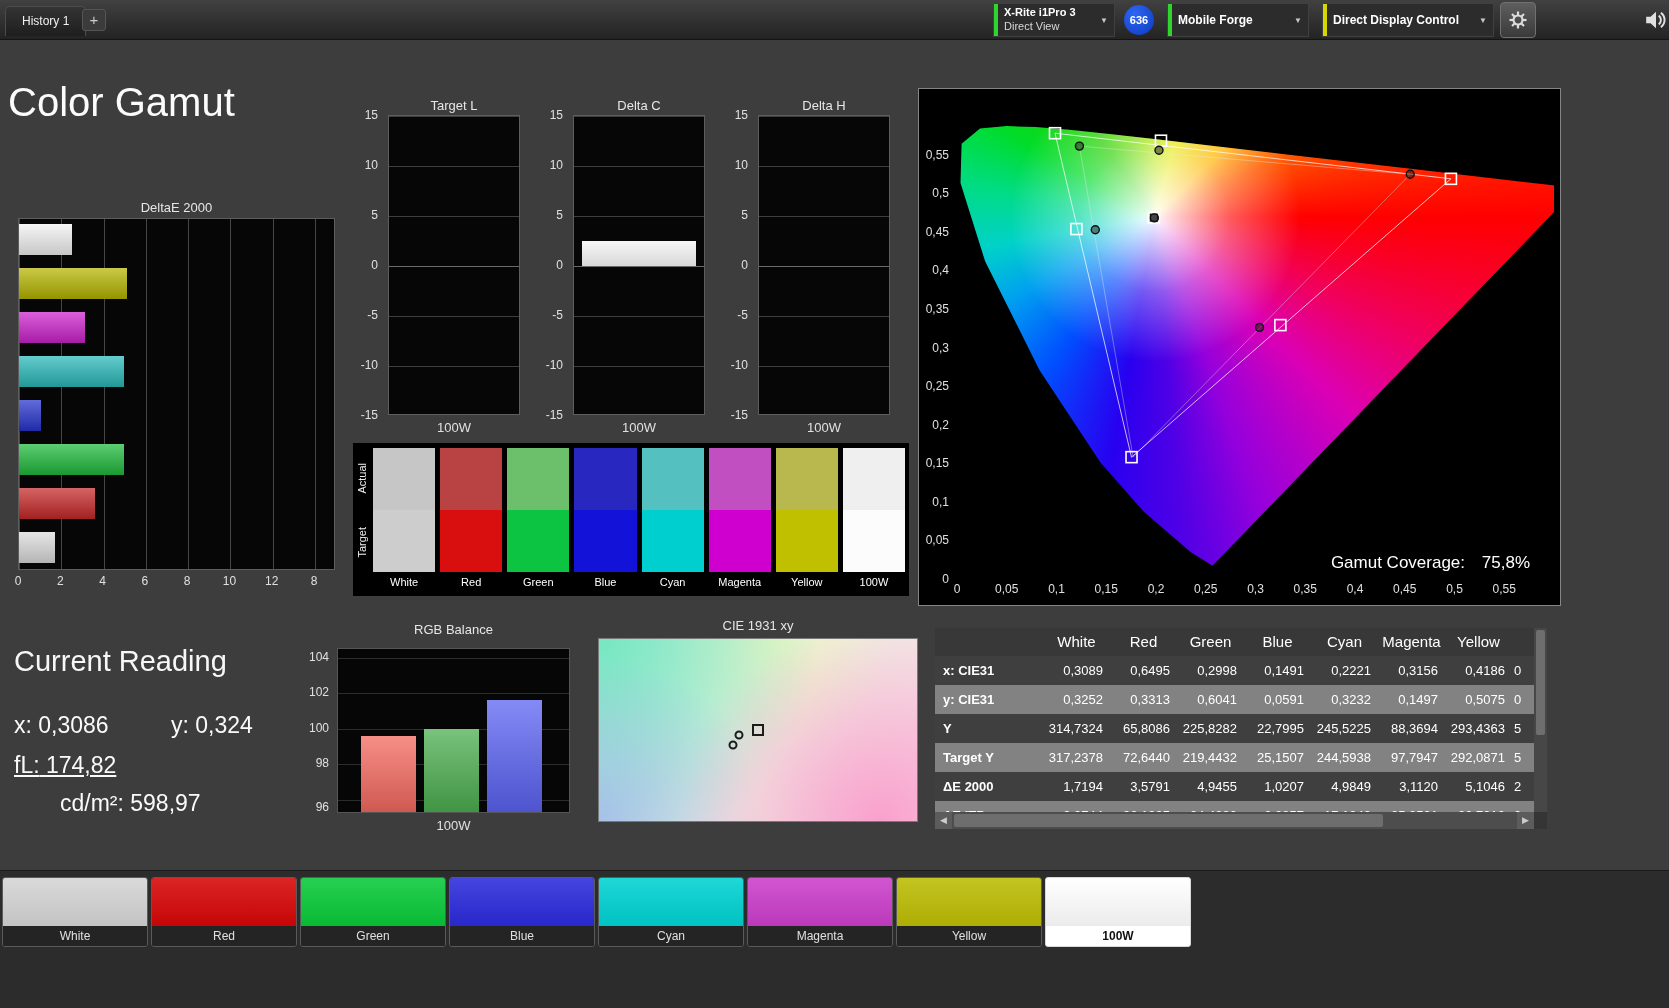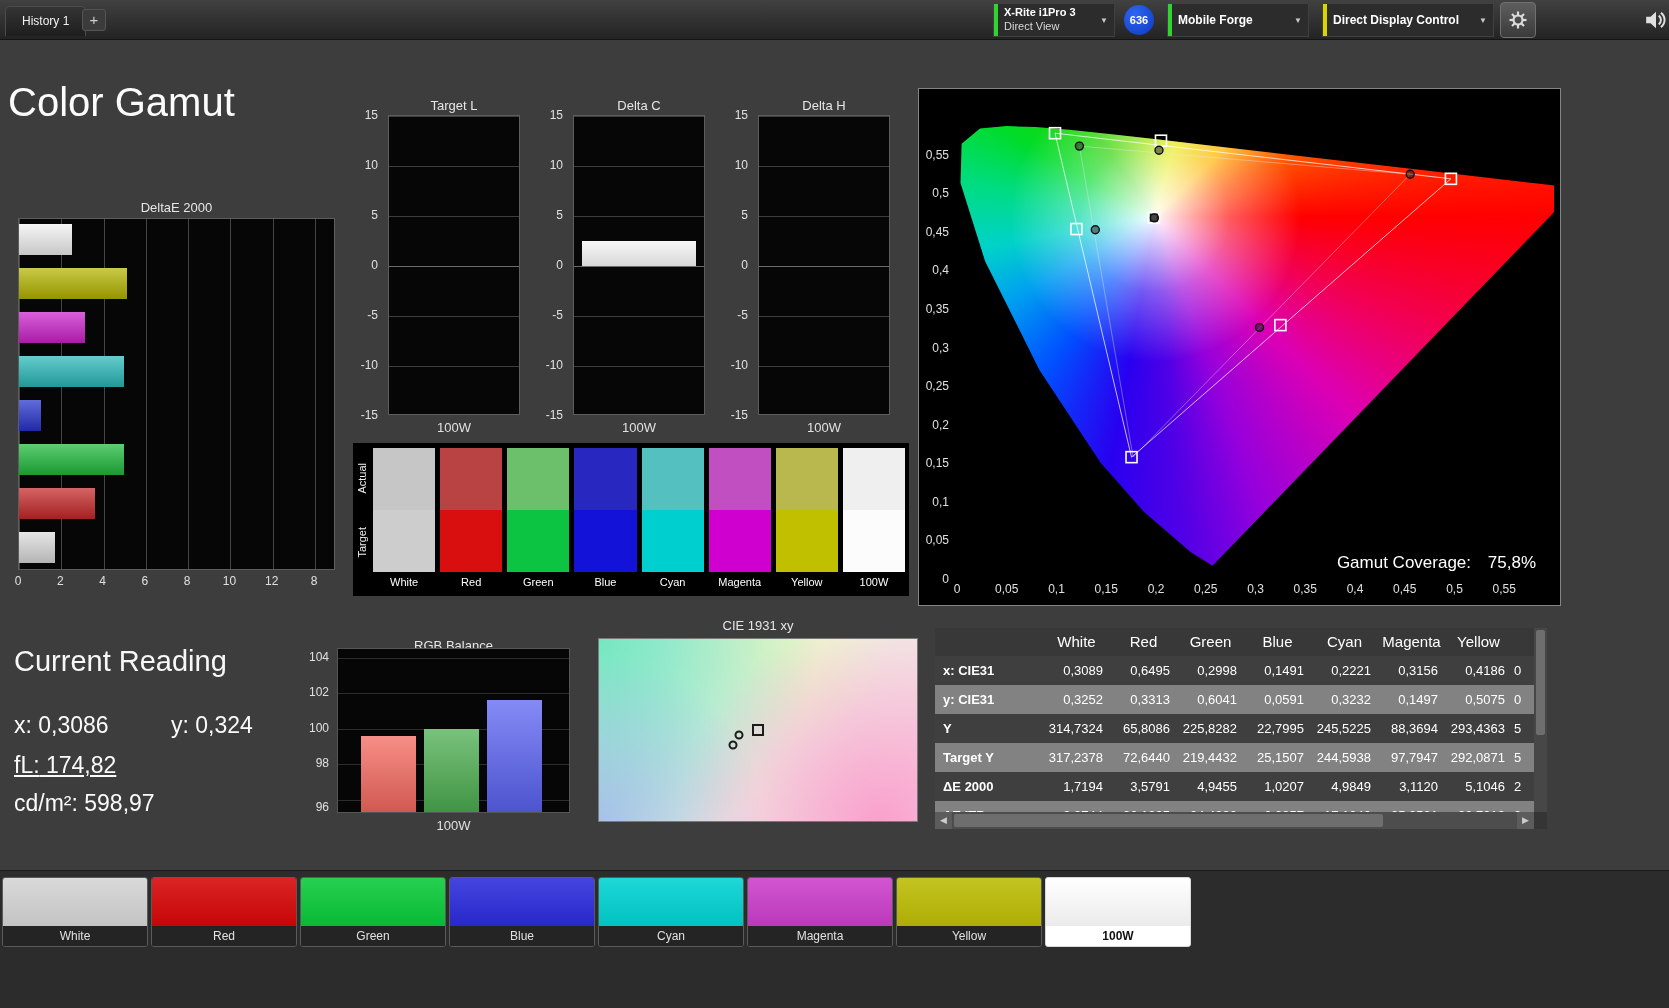--- a/index.html
+++ b/index.html
@@ -79,32 +79,32 @@
       radial-gradient(circle 145px at 33.2% 21.8%, rgba(255,255,255,0.97) 0px, rgba(255,255,255,0.35) 75px, rgba(255,255,255,0) 145px),
       conic-gradient(from 0deg at 33.2% 21.8%,
         #b7e600 0deg,#e8e800 15deg,#ffb400 45deg,#ff5a00 65deg,#ff0000 90deg,
         #f00060 115deg,#dc00b4 135deg,#9600dc 160deg,#5000e6 175deg,#2800f0 190deg,
         #0050ff 215deg,#00a0f0 240deg,#00d2c8 260deg,#00dc82 280deg,#00dc28 300deg,
         #28d200 325deg,#78dc00 345deg,#b7e600 360deg);
     clip-path:path('M 255.5 449.7 L 233.5 436 L 186.8 395.8 L 143.4 346.5 L 82.4 253.9 L 28.1 145.2 L 3.5 67 L 4.6 27.8 L 23 12.5 L 49.8 10.1 L 78.8 11 L 112.1 13.7 L 152.3 18 L 201.6 23.6 L 261 30.5 L 329.8 38.5 L 401.5 46.8 L 466.9 54.3 L 517.7 60.2 L 620.3 72.1 Z');}
   .cie-markers{position:absolute;inset:0;}
   .cie-ylabels{position:absolute;left:0;top:27px;width:34px;height:463px;}
   .cie-xlabels{position:absolute;left:38px;top:493px;width:597px;height:16px;}
-  .cie-coverage{position:absolute;right:24px;bottom:32px;font-size:17px;color:#fff;margin-left:25px;}
+  .cie-coverage{position:absolute;right:30px;bottom:32px;font-size:17px;color:#fff;margin-left:25px;}
   .cie-coverage .cval{margin-left:12px;}
 
   
   .cur-title{position:absolute;left:14px;top:645px;font-size:29px;color:#f7f7f7;font-weight:300;}
   .cur-line{position:absolute;left:14px;font-size:23px;color:#fafafa;}
-  #cur-xy{top:712px;} #cur-fl{top:752px;text-decoration:underline;} #cur-cd{top:790px;}
+  #cur-xy{top:712px;} #cur-fl{top:752px;text-decoration:underline;} #cur-cd{top:790px;margin-left:46px;}
   .ysep{margin-left:56px;}
 
   
   .rgb{position:absolute;left:300px;top:622px;width:280px;height:215px;}
-  .rgb .chart-title{left:37px;width:233px;margin-top:16px;}
+  .rgb .chart-title{left:37px;width:233px;}
   .rgb .plot{position:absolute;left:37px;top:26px;width:233px;height:165px;background:#060606;border:1px solid #555;}
   .rgb .ylabels{position:absolute;left:0;top:26px;width:33px;height:165px;}
   .vbar-rgb{position:absolute;bottom:0;background-image:linear-gradient(rgba(255,255,255,.25),rgba(0,0,0,.15));}
   .rgb .xcat{position:absolute;left:37px;top:196px;width:233px;text-align:center;font-size:13px;color:#e0e0e0;}
 
   
   .cie31{position:absolute;left:598px;top:618px;width:320px;height:210px;}
   .cie31 .chart-title{left:0;width:100%;}
   .cie31 .chart{position:absolute;left:0;top:20px;width:320px;height:184px;border:1px solid #7a7a7a;
     background:

